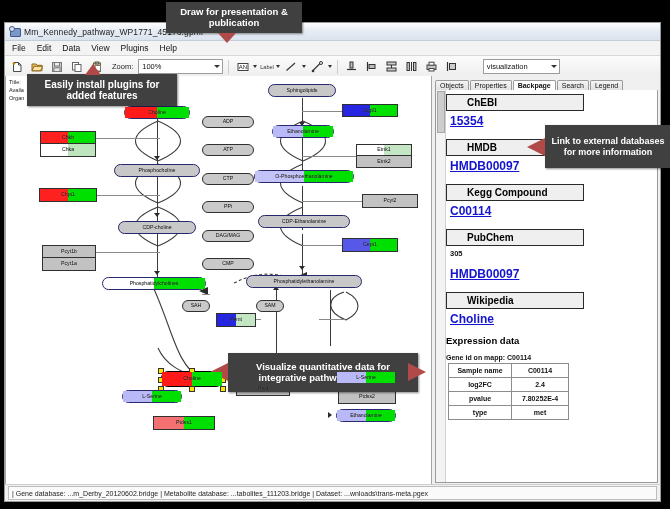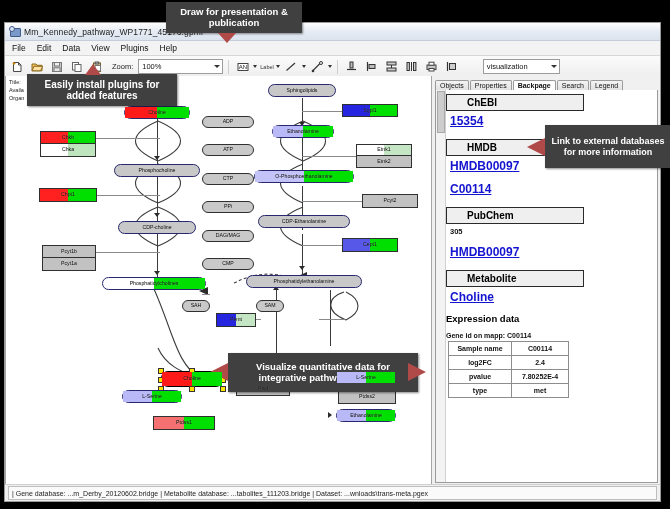--- a/index.html
+++ b/index.html
@@ -509,28 +509,29 @@
             <div class="thumb"></div>
           </div>
           <div id="bpcontent">
 
             <div class="dbhead">ChEBI</div>
             <a class="dblink">15354</a>
 
             <div class="dbhead">HMDB</div>
             <a class="dblink">HMDB00097</a>
 
+            <div class="dbhead">Kegg Compound</div>
             <a class="dblink">C00114</a>
 
             <div class="dbhead">PubChem</div>
             <span class="dbplain">305</span>
 
             <a class="dblink">HMDB00097</a>
 
-            <div class="dbhead">Metabolite</div>
+            <div class="dbhead">Wikipedia</div>
             <a class="dblink">Choline</a>
 
             <div id="exprtitle">Expression data</div>
             <div id="geneid">Gene id on mapp: C00114</div>
 
             <table class="expr">
               <tbody>
                   <tr>
                 <td class="k">Sample name</td>
                 <td class="v">C00114</td>

